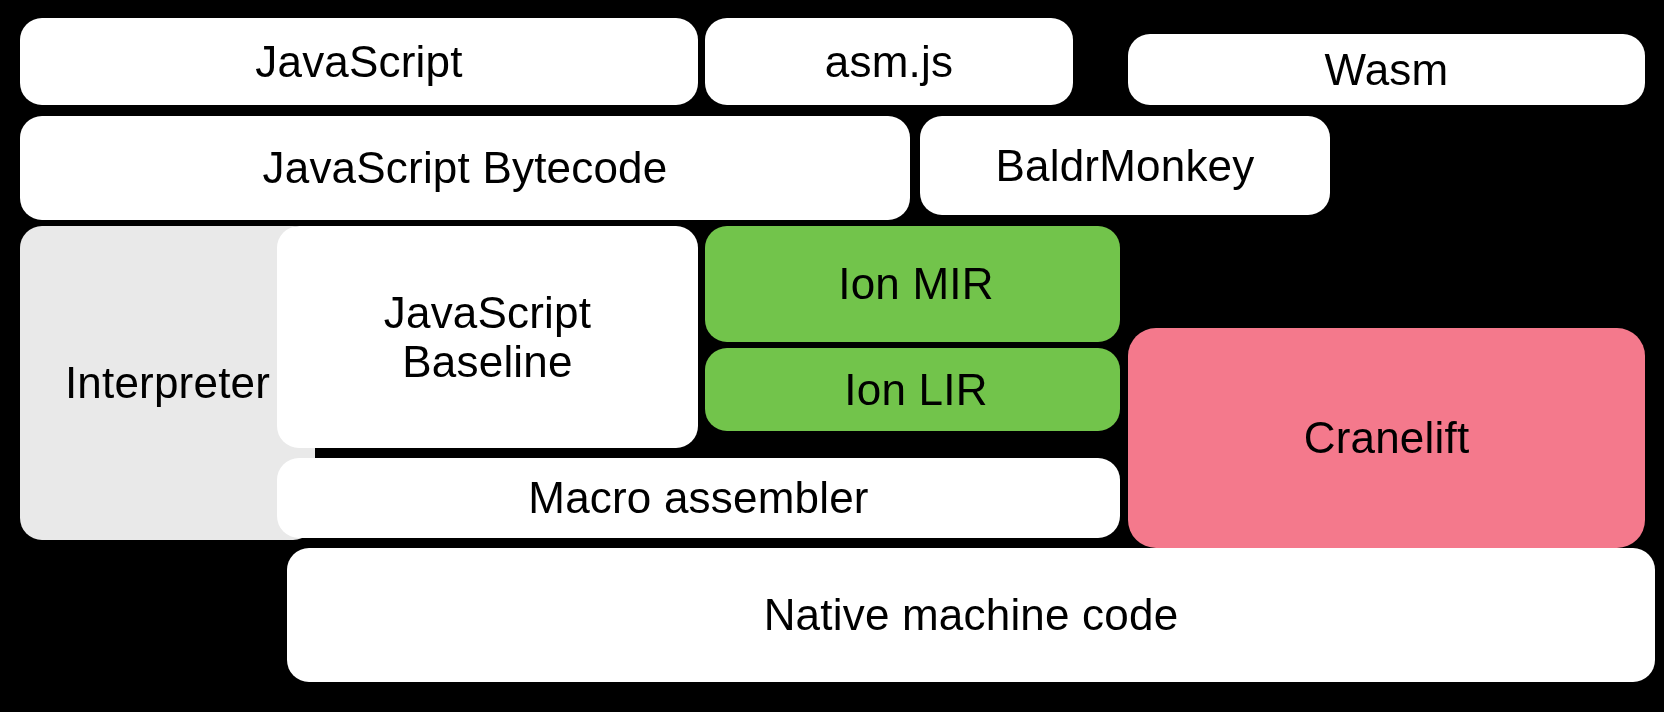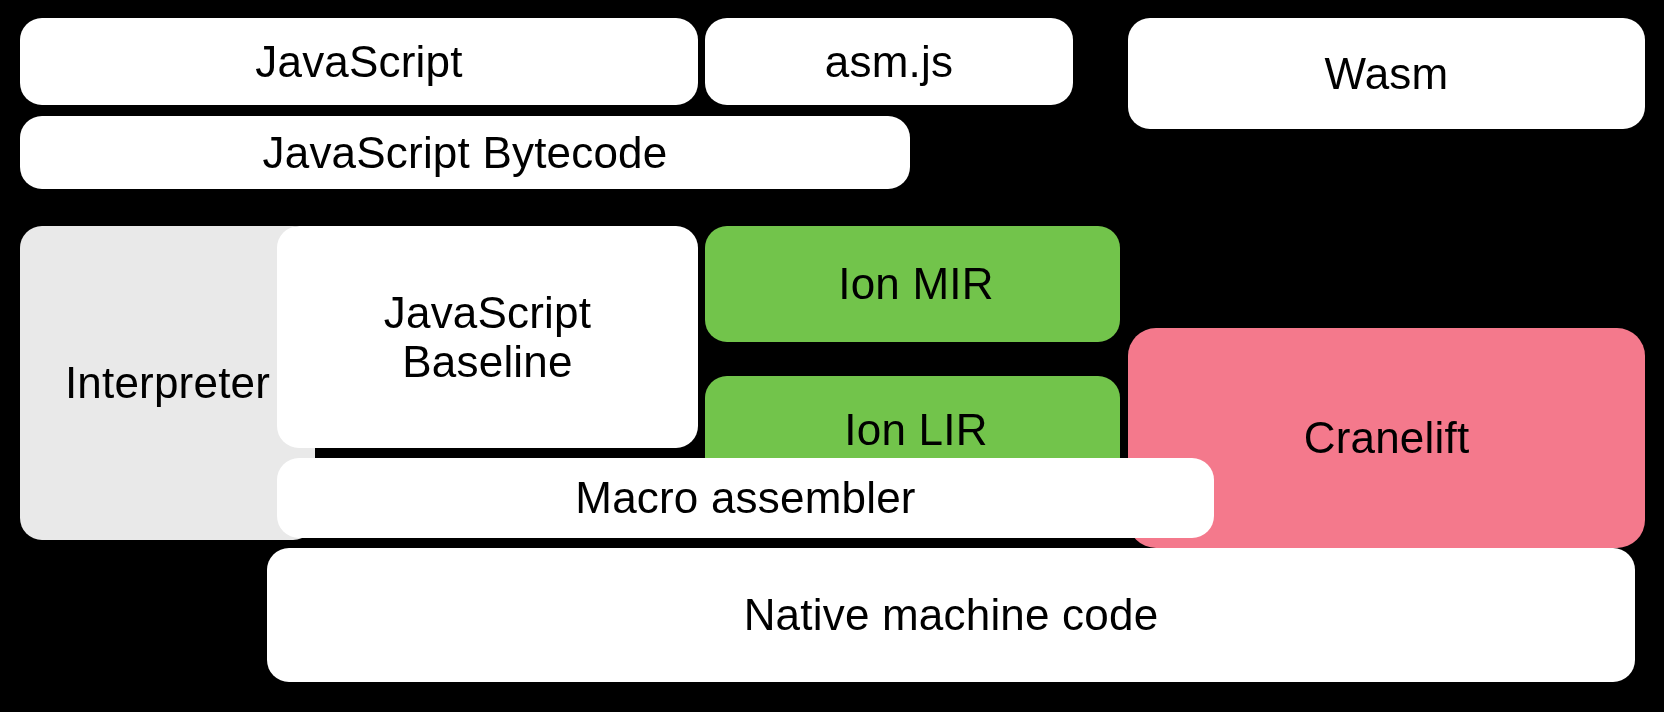--- a/index.html
+++ b/index.html
@@ -37,23 +37,24 @@
   .fill-gray   { background: #E9E9E9; }
   .fill-green  { background: #72C44B; padding-left: 17px; }
   .fill-pink   { background: #F4798C; border-radius: 28px; }
 </style>
 </head>
 <body>
 
 <div id="diagram" style="width: 1664px; height: 712px; background: rgb(0, 0, 0);">
     <div class="node fill-white" style="left: 20px; top: 18px; width: 678px; height: 87px;">JavaScript</div>
     <div class="node fill-white" style="left: 705px; top: 18px; width: 368px; height: 87px;">asm.js</div>
-    <div class="node fill-white" style="left: 1128px; top: 18px; width: 517px; height: 111px;">Wasm</div>
-    <div class="node fill-white" style="left: 20px; top: 116px; width: 890px; height: 73px;">JavaScript Bytecode</div>
+    <div class="node fill-white" style="left: 1128px; top: 34px; width: 517px; height: 71px;">Wasm</div>
+    <div class="node fill-white" style="left: 20px; top: 116px; width: 890px; height: 104px;">JavaScript Bytecode</div>
+    <div class="node fill-white" style="left: 920px; top: 116px; width: 410px; height: 99px;">BaldrMonkey</div>
     <div class="node fill-gray" style="left: 20px; top: 226px; width: 295px; height: 314px;">Interpreter</div>
     <div class="node fill-white" style="left: 277px; top: 226px; width: 421px; height: 222px;">JavaScript
 Baseline</div>
     <div class="node fill-green" style="left: 705px; top: 226px; width: 415px; height: 116px;">Ion MIR</div>
-    <div class="node fill-green" style="left: 705px; top: 348px; width: 415px; height: 107px; margin-top: 28px;">Ion LIR</div>
+    <div class="node fill-green" style="left: 705px; top: 348px; width: 415px; height: 83px;">Ion LIR</div>
     <div class="node fill-pink" style="left: 1128px; top: 328px; width: 517px; height: 220px;">Cranelift</div>
-    <div class="node fill-white" style="left: 277px; top: 458px; width: 937px; height: 80px;">Macro assembler</div>
-    <div class="node fill-white" style="left: 267px; top: 548px; width: 1368px; height: 134px;">Native machine code</div>
+    <div class="node fill-white" style="left: 277px; top: 458px; width: 843px; height: 80px;">Macro assembler</div>
+    <div class="node fill-white" style="left: 287px; top: 548px; width: 1368px; height: 134px;">Native machine code</div>
   </div>
 
 </body></html>

